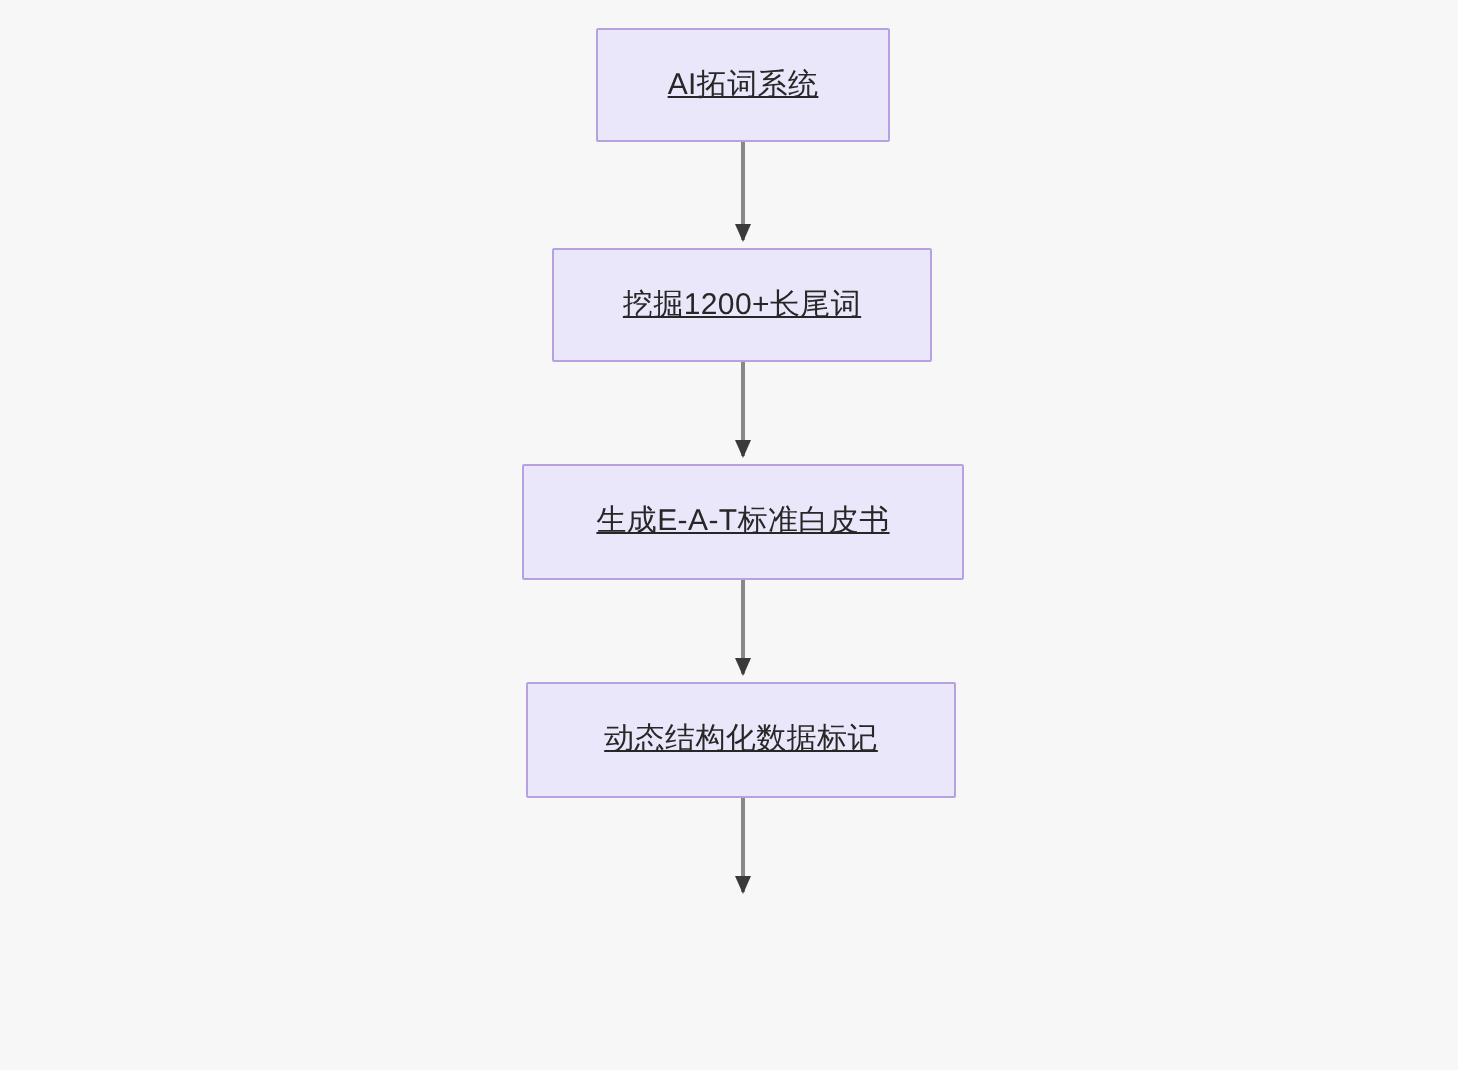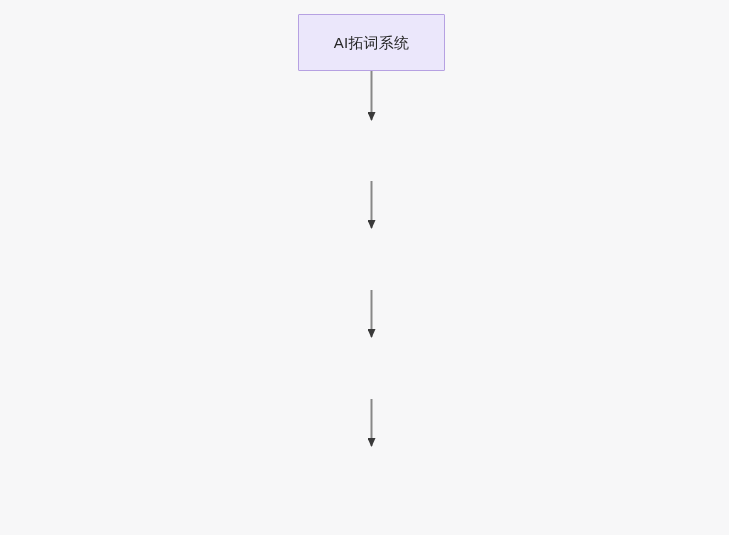--- a/index.html
+++ b/index.html
@@ -36,20 +36,21 @@
     align-items: center;
     justify-content: center;
   }
   .node-label {
     font-size: 15px;
     color: #272727;
     line-height: 1.2;
     letter-spacing: 0.2px;
     white-space: nowrap;
     text-align: right;
+    text-decoration: underline;
   }
   
   #node-0 { left: 298px; top: 14px;  width: 147px; height: 57px; }
   #node-1 { left: 276px; top: 124px; width: 190px; height: 57px; }
   #node-2 { left: 261px; top: 232px; width: 221px; height: 58px; }
   #node-3 { left: 263px; top: 341px; width: 215px; height: 58px; }
   #node-4 { left: 253px; top: 450px; width: 238px; height: 58px; }
 </style>
 </head>
 <body>
@@ -65,17 +66,26 @@
     <line x1="371.5" y1="71" x2="371.5" y2="120" stroke="#888888" stroke-width="2" marker-end="url(#arrowhead)"></line>
     <line x1="371.5" y1="181" x2="371.5" y2="228" stroke="#888888" stroke-width="2" marker-end="url(#arrowhead)"></line>
     <line x1="371.5" y1="290" x2="371.5" y2="337" stroke="#888888" stroke-width="2" marker-end="url(#arrowhead)"></line>
     <line x1="371.5" y1="399" x2="371.5" y2="446" stroke="#888888" stroke-width="2" marker-end="url(#arrowhead)"></line>
   </svg>
 
   <div class="node" id="node-0">
     <span class="node-label">AI拓词系统</span>
   </div>
 
+  <div class="node" id="node-1">
+    <span class="node-label">挖掘1200+长尾词</span>
+  </div>
 
+  <div class="node" id="node-2">
+    <span class="node-label">生成E-A-T标准白皮书</span>
+  </div>
 
+  <div class="node" id="node-3">
+    <span class="node-label">动态结构化数据标记</span>
+  </div>
 
 
 </div>
 
 </body></html>

